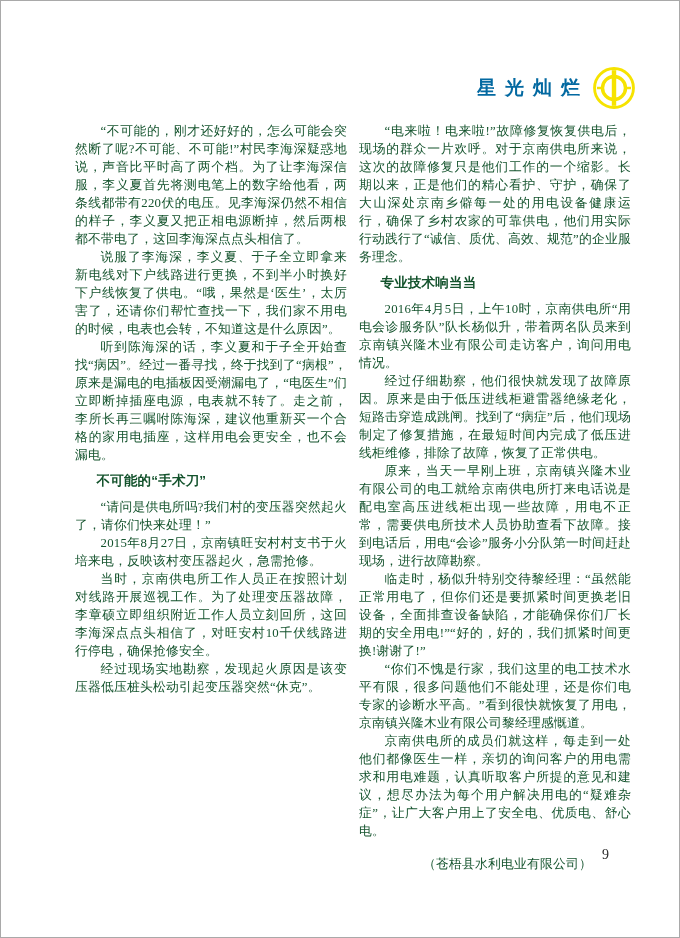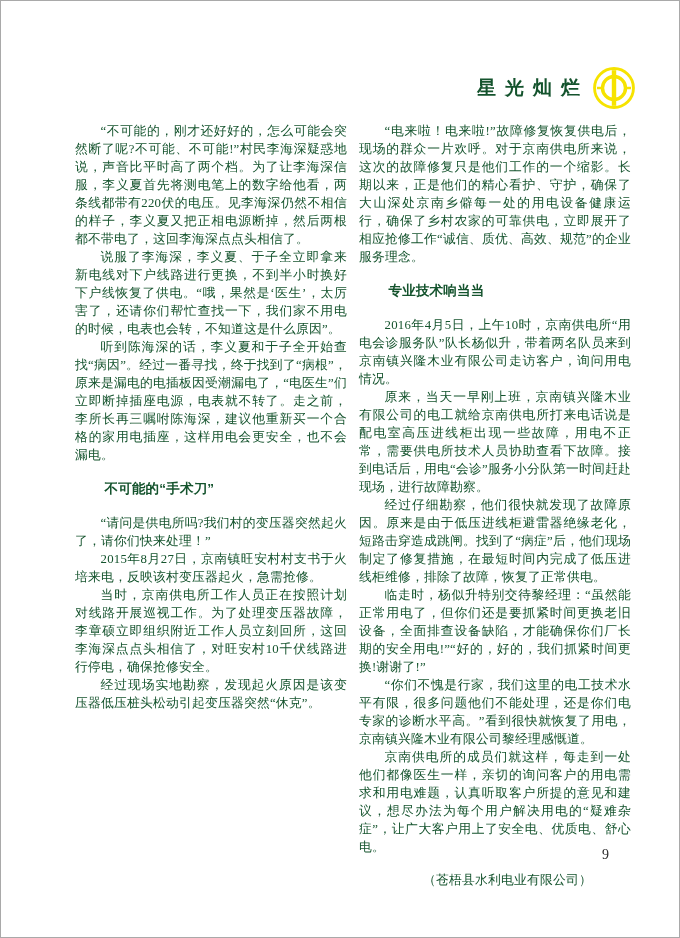--- a/index.html
+++ b/index.html
@@ -15,21 +15,21 @@
   
   .masthead {
     position:absolute; top:64px; right:42px;
     display:flex; align-items:center;
   }
   .journal-title {
     font-family:"Liberation Sans","DejaVu Sans",sans-serif;
     font-weight:bold;
     font-size:19px;
     letter-spacing:9px;
-    color:#14532d;
+    color:#0369a1;
     margin-right:2px;
     white-space:nowrap;
   }
   .logo { width:46px; height:46px; display:block; }
 
   
   .col {
     position:absolute; top:121px; width:272px;
     text-align:justify;
     font-size:12.8px;
@@ -38,21 +38,21 @@
     letter-spacing:0.2px;
   }
   .col-left  { left:74px; }
   .col-right { left:358px; }
   p.para { text-indent:2em; margin:0; }
   p.heading {
     font-family:"Liberation Sans","DejaVu Sans",sans-serif;
     font-weight:bold;
     font-size:13.5px;
     text-indent:1em;
-    margin:16px;
+    margin:8px;
     text-align:left;
   }
   p.attribution {
     text-indent:0; margin:15px;
     text-align:right;
     padding-right:24px;
   }
   .pageno {
     position:absolute; top:846px; left:601px;
     font-size:14px; color:#2a2a2a;
@@ -82,25 +82,25 @@
       <p class="para">说服了李海深，李义夏、于子全立即拿来新电线对下户线路进行更换，不到半小时换好下户线恢复了供电。“哦，果然是‘医生’，太厉害了，还请你们帮忙查找一下，我们家不用电的时候，电表也会转，不知道这是什么原因”。</p>
       <p class="para">听到陈海深的话，李义夏和于子全开始查找“病因”。经过一番寻找，终于找到了“病根”，原来是漏电的电插板因受潮漏电了，“电医生”们立即断掉插座电源，电表就不转了。走之前，李所长再三嘱咐陈海深，建议他重新买一个合格的家用电插座，这样用电会更安全，也不会漏电。</p>
       <p class="heading">不可能的“手术刀”</p>
       <p class="para">“请问是供电所吗?我们村的变压器突然起火了，请你们快来处理！”</p>
       <p class="para">2015年8月27日，京南镇旺安村村支书于火培来电，反映该村变压器起火，急需抢修。</p>
       <p class="para">当时，京南供电所工作人员正在按照计划对线路开展巡视工作。为了处理变压器故障，李章硕立即组织附近工作人员立刻回所，这回李海深点点头相信了，对旺安村10千伏线路进行停电，确保抢修安全。</p>
       <p class="para">经过现场实地勘察，发现起火原因是该变压器低压桩头松动引起变压器突然“休克”。</p>
     </div>
 
   <div class="col col-right">
-      <p class="para">“电来啦！电来啦!”故障修复恢复供电后，现场的群众一片欢呼。对于京南供电所来说，这次的故障修复只是他们工作的一个缩影。长期以来，正是他们的精心看护、守护，确保了大山深处京南乡僻每一处的用电设备健康运行，确保了乡村农家的可靠供电，立即展开了相应抢修工作“诚信、质优、高效、规范”的企业服务理念。</p>
+      <p class="para">“电来啦！电来啦!”故障修复恢复供电后，现场的群众一片欢呼。对于京南供电所来说，这次的故障修复只是他们工作的一个缩影。长期以来，正是他们的精心看护、守护，确保了大山深处京南乡僻每一处的用电设备健康运行，确保了乡村农家的可靠供电，他们用实际行动践行了“诚信、质优、高效、规范”的企业服务理念。</p>
       <p class="heading">专业技术响当当</p>
       <p class="para">2016年4月5日，上午10时，京南供电所“用电会诊服务队”队长杨似升，带着两名队员来到京南镇兴隆木业有限公司走访客户，询问用电情况。</p>
+      <p class="para">经过仔细勘察，他们很快就发现了故障原因。原来是由于低压进线柜避雷器绝缘老化，短路击穿造成跳闸。找到了“病症”后，他们现场制定了修复措施，在最短时间内完成了低压进线柜维修，排除了故障，恢复了正常供电。</p>
       <p class="para">原来，当天一早刚上班，京南镇兴隆木业有限公司的电工就给京南供电所打来电话说是配电室高压进线柜出现一些故障，用电不正常，需要供电所技术人员协助查看下故障。接到电话后，用电“会诊”服务小分队第一时间赶赴现场，进行故障勘察。</p>
-      <p class="para">经过仔细勘察，他们很快就发现了故障原因。原来是由于低压进线柜避雷器绝缘老化，短路击穿造成跳闸。找到了“病症”后，他们现场制定了修复措施，在最短时间内完成了低压进线柜维修，排除了故障，恢复了正常供电。</p>
       <p class="para">临走时，杨似升特别交待黎经理：“虽然能正常用电了，但你们还是要抓紧时间更换老旧设备，全面排查设备缺陷，才能确保你们厂长期的安全用电!”“好的，好的，我们抓紧时间更换!谢谢了!”</p>
       <p class="para">“你们不愧是行家，我们这里的电工技术水平有限，很多问题他们不能处理，还是你们电专家的诊断水平高。”看到很快就恢复了用电，京南镇兴隆木业有限公司黎经理感慨道。</p>
       <p class="para">京南供电所的成员们就这样，每走到一处他们都像医生一样，亲切的询问客户的用电需求和用电难题，认真听取客户所提的意见和建议，想尽办法为每个用户解决用电的“疑难杂症”，让广大客户用上了安全电、优质电、舒心电。</p>
       <p class="attribution">（苍梧县水利电业有限公司）</p>
     </div>
 
   <div class="pageno">9</div>
 
 </div>
 

